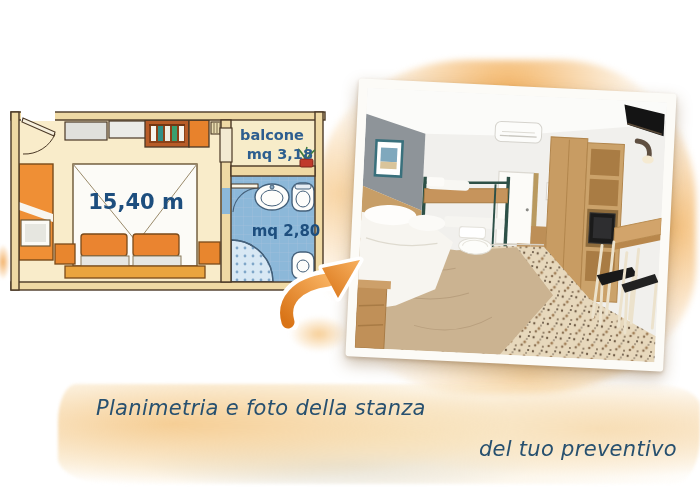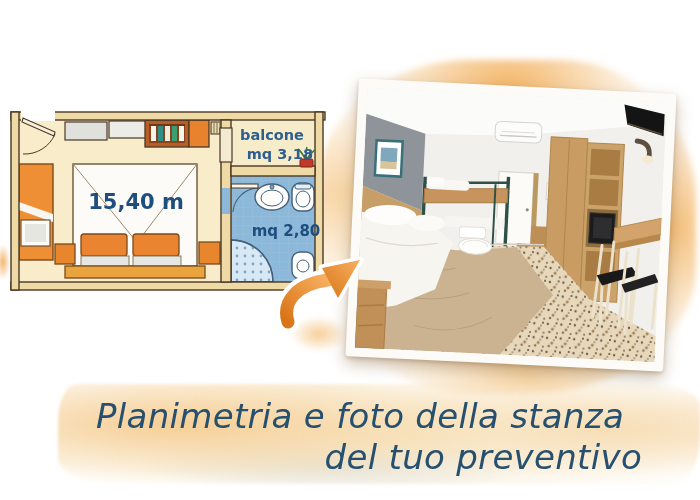--- a/index.html
+++ b/index.html
@@ -36,23 +36,23 @@
   .photo{position:absolute;left:352px;top:86px;width:318px;height:278px;
     background:#fcfbf7;border-radius:3px;padding:9px;box-sizing:border-box;
     transform:rotate(2.8deg);transform-origin:50% 50%;
     box-shadow:0 7px 16px rgba(120,85,40,.38), 0 2px 4px rgba(120,85,40,.25);}
   .photo svg{display:block;width:100%;height:100%;}
 
   
   .arrow{position:absolute;left:272px;top:252px;width:96px;height:78px;}
 
   
-  .caption{position:absolute;font-style:italic;color:#27506f;font-size:34px;letter-spacing:.3px;}
+  .caption{position:absolute;font-style:italic;color:#27506f;font-size:21px;letter-spacing:.3px;}
   .caption.l1{left:96px;top:396px;}
-  .caption.l2{left:0;top:437px;width:642px;text-align:right;}
+  .caption.l2{left:0;top:437px;width:642px;text-align:right;padding-left:35px;}
 
   text{font-family:"DejaVu Sans",sans-serif;}
 </style>
 </head>
 <body>
 
 <div class="stage">
 
   <div class="wc wc-photo"></div>
   <div class="wc wc-band"></div>

